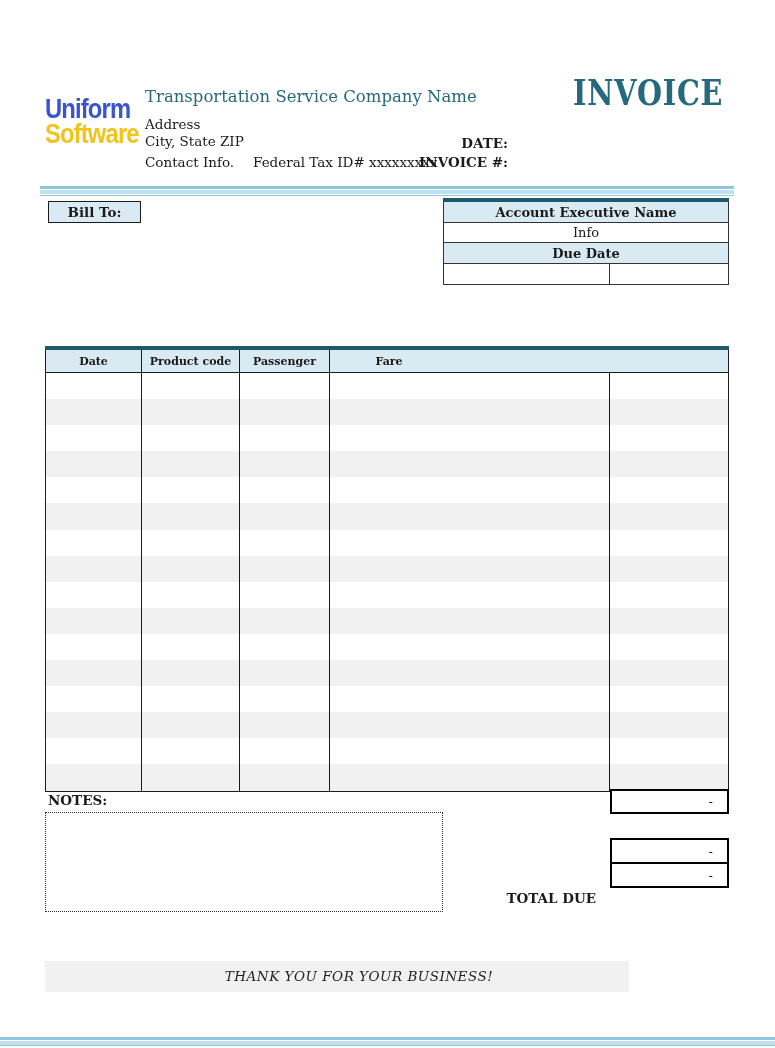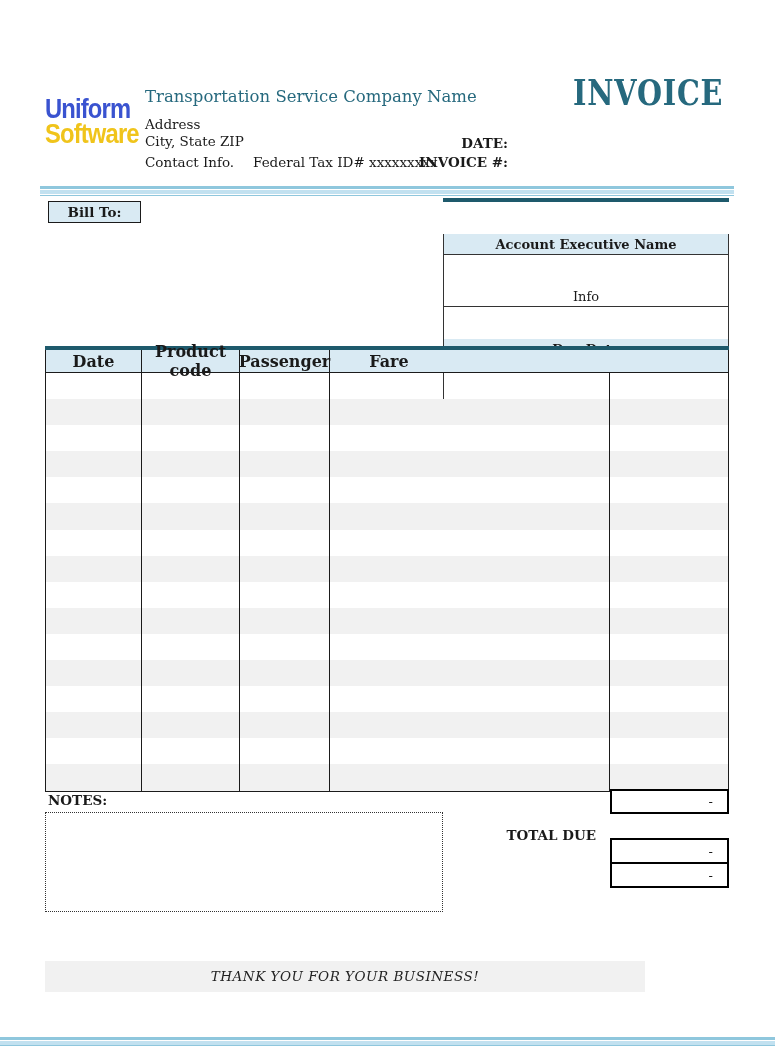--- a/index.html
+++ b/index.html
@@ -34,53 +34,53 @@
 
   .billto{left:48px;top:201px;width:93px;height:22px;background:var(--light_blue);
         border:1px solid var(--border_dark);box-sizing:border-box;text-align:center;
         line-height:20px;font-weight:bold;font-size:13.5px;}
 
   
   .acct{left:443px;top:198px;width:286px;box-sizing:border-box;}
   .teal-bar{height:4px;background:var(--bar_teal);}
   .acct .grid{border:1px solid #333;border-top:none;}
   .arow{display:flex;box-sizing:border-box;align-items:center;justify-content:center;
-        font-size:13px;text-align:center;margin-top:32px;}
+        font-size:13px;text-align:center;}
   .arow.head{background:var(--light_blue);font-weight:bold;}
   .arow.bline{border-bottom:1px solid #333;}
   .acell{box-sizing:border-box;height:100%;display:flex;align-items:center;justify-content:center;}
   .acell.l{width:166px;border-right:1px solid #333;}
   .acell.r{flex:1;}
 
   
   .items{left:45px;top:346px;width:684px;}
   .thead{display:flex;height:23px;background:var(--light_blue);
          border-left:1px solid var(--border_dark);border-right:1px solid var(--border_dark);
          border-bottom:1px solid var(--border_dark);box-sizing:border-box;}
   .thcell{box-sizing:border-box;display:flex;align-items:center;justify-content:center;
-         font-weight:bold;font-size:16px;border-right:1px solid var(--border_dark);text-align:center;}
+         font-weight:bold;font-size:11px;border-right:1px solid var(--border_dark);}
   .thcell:last-child{border-right:none;}
   .tbody{border-left:1px solid var(--border_dark);border-right:1px solid var(--border_dark);
          border-bottom:1px solid var(--border_dark);box-sizing:border-box;}
   .trow{display:flex;height:26.1px;}
   .trow:nth-child(even){background:var(--stripe_gray);}
   .tcell{box-sizing:border-box;height:100%;border-right:1px solid var(--border_dark);}
   .tcell:last-child{border-right:none;}
 
   
   .tot-label{width:296px;text-align:right;font-size:13.5px;white-space:nowrap;}
   .bold{font-weight:bold;}
   .tot-box{left:610px;width:119px;border:2px solid #000;box-sizing:border-box;background:#fff;
         display:flex;align-items:center;justify-content:flex-end;padding-right:14px;font-size:13px;}
 
   .notes-label{left:48px;top:792px;font-size:13.5px;font-weight:bold;}
   .notes-box{left:45px;top:812px;width:398px;height:100px;border:1px dotted #333;box-sizing:border-box;background:#fff;}
 
-  .footer-bar{left:45px;top:961px;width:600px;height:31px;background:var(--stripe_gray);
-        text-align:center;line-height:31px;font-size:13.5px;font-style:italic;color:#222;letter-spacing:0.5px;}
+  .footer-bar{left:45px;top:961px;width:540px;height:31px;background:var(--stripe_gray);
+        text-align:center;line-height:31px;font-size:13.5px;font-style:italic;color:#222;letter-spacing:0.5px;padding-left:44px;}
 
   .bottom-bar{left:0;top:1037px;width:775px;height:9px;
         background:linear-gradient(to bottom,var(--divider_blue) 0 3px,#fff 3px 4px,
         var(--divider_blue_light) 4px 8px,var(--divider_blue) 8px 9px);}
 </style>
 </head>
 <body>
 
 <div class="page">
 
@@ -246,21 +246,21 @@
   <div class="abs notes-box"></div>
 
   <div class="abs tot-box" style="top:789px;height:25px">
       <span>-</span>
     </div>
 
   <div class="abs tot-box" style="top:838px;height:26px">
       <span>-</span>
     </div>
 
-  <div class="abs tot-label bold" style="left:300px;top:827px">TOTAL DUE</div>
+  <div class="abs tot-label bold" style="left:300px;top:890px">TOTAL DUE</div>
   <div class="abs tot-box" style="top:862px;height:26px">
       <span>-</span>
     </div>
 
   <div class="abs footer-bar">THANK YOU FOR YOUR BUSINESS!</div>
   <div class="abs bottom-bar"></div>
 
 </div>
 
 </body></html>

